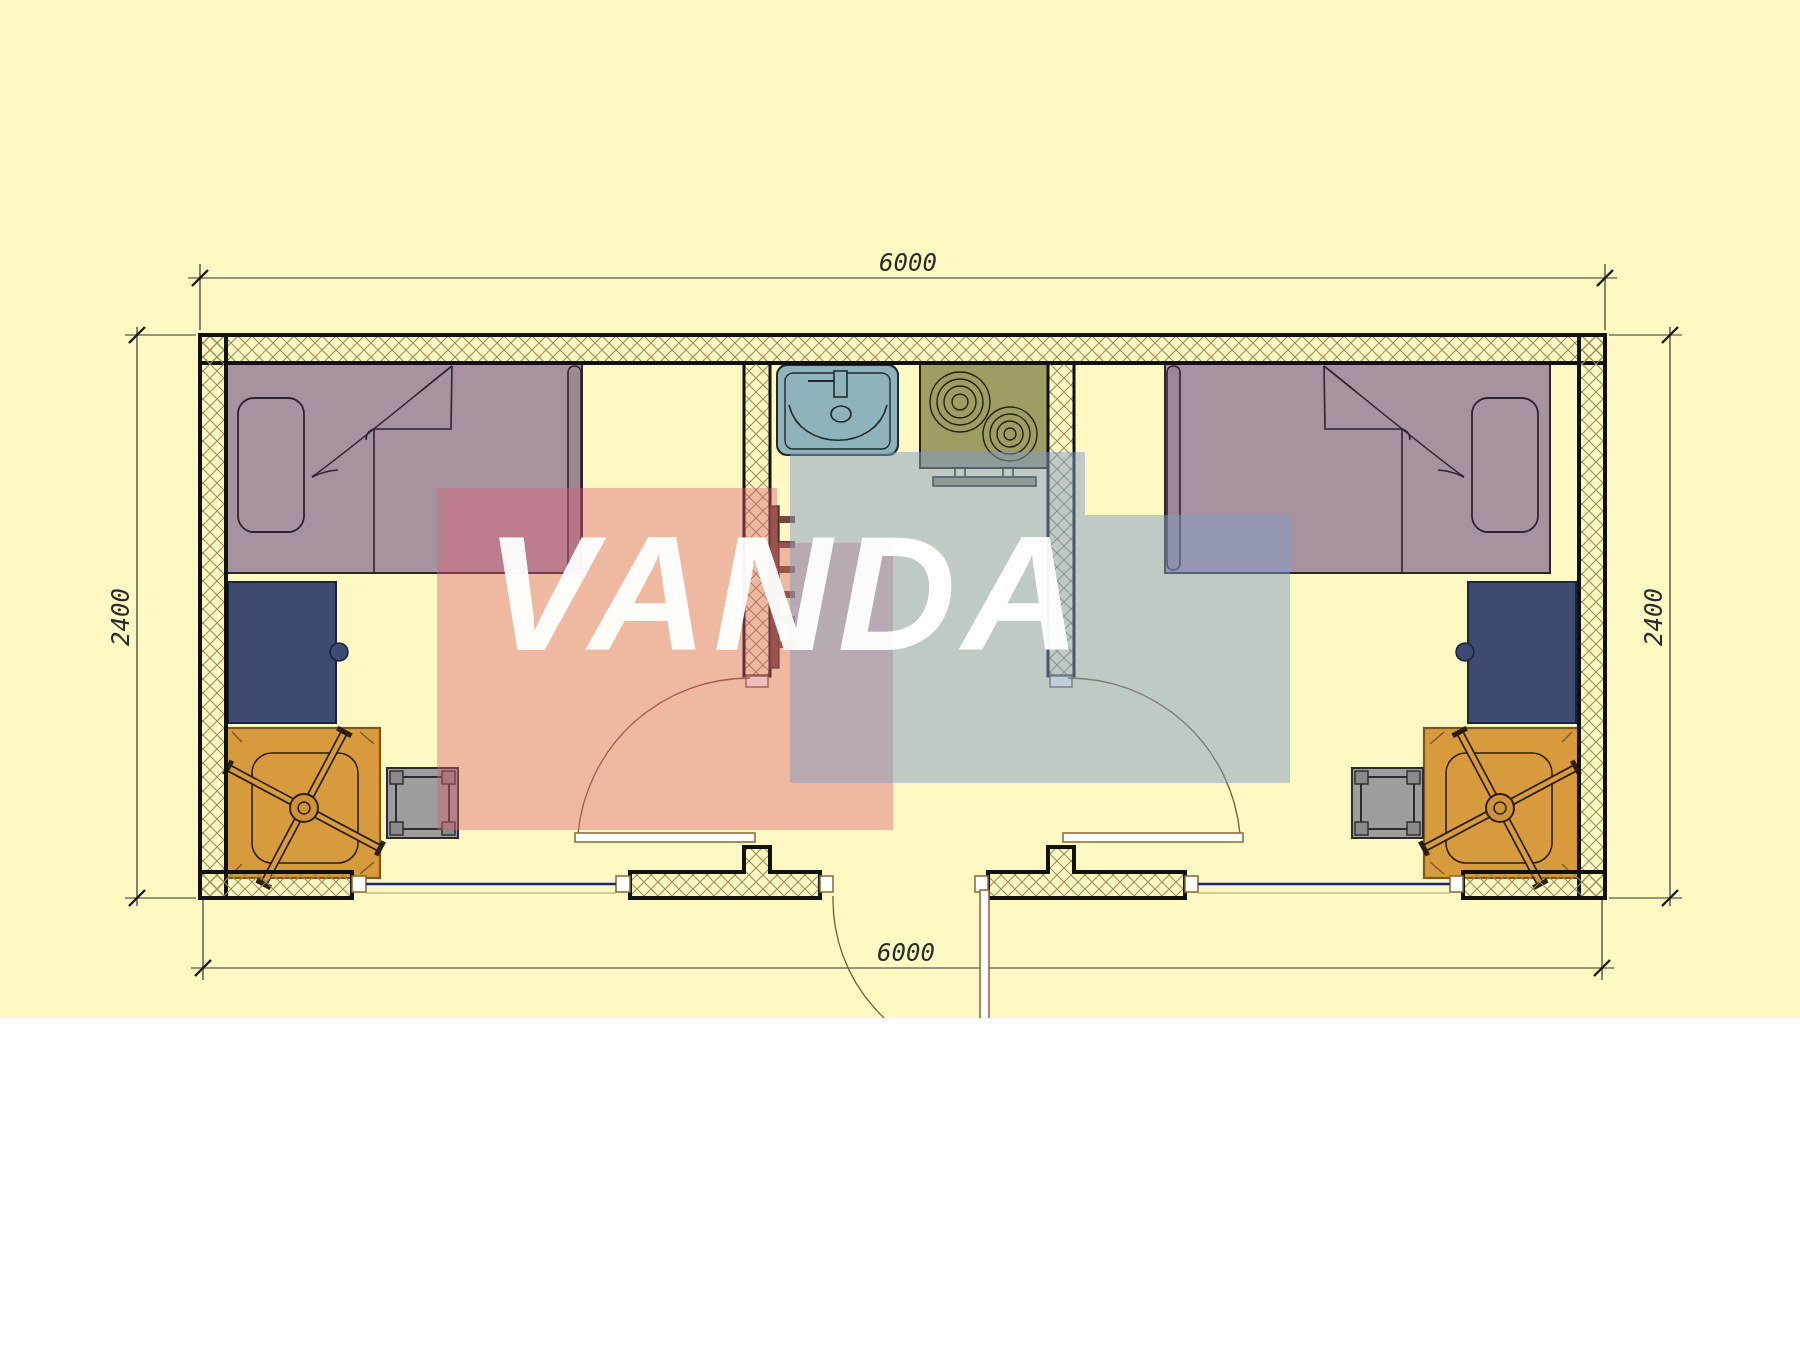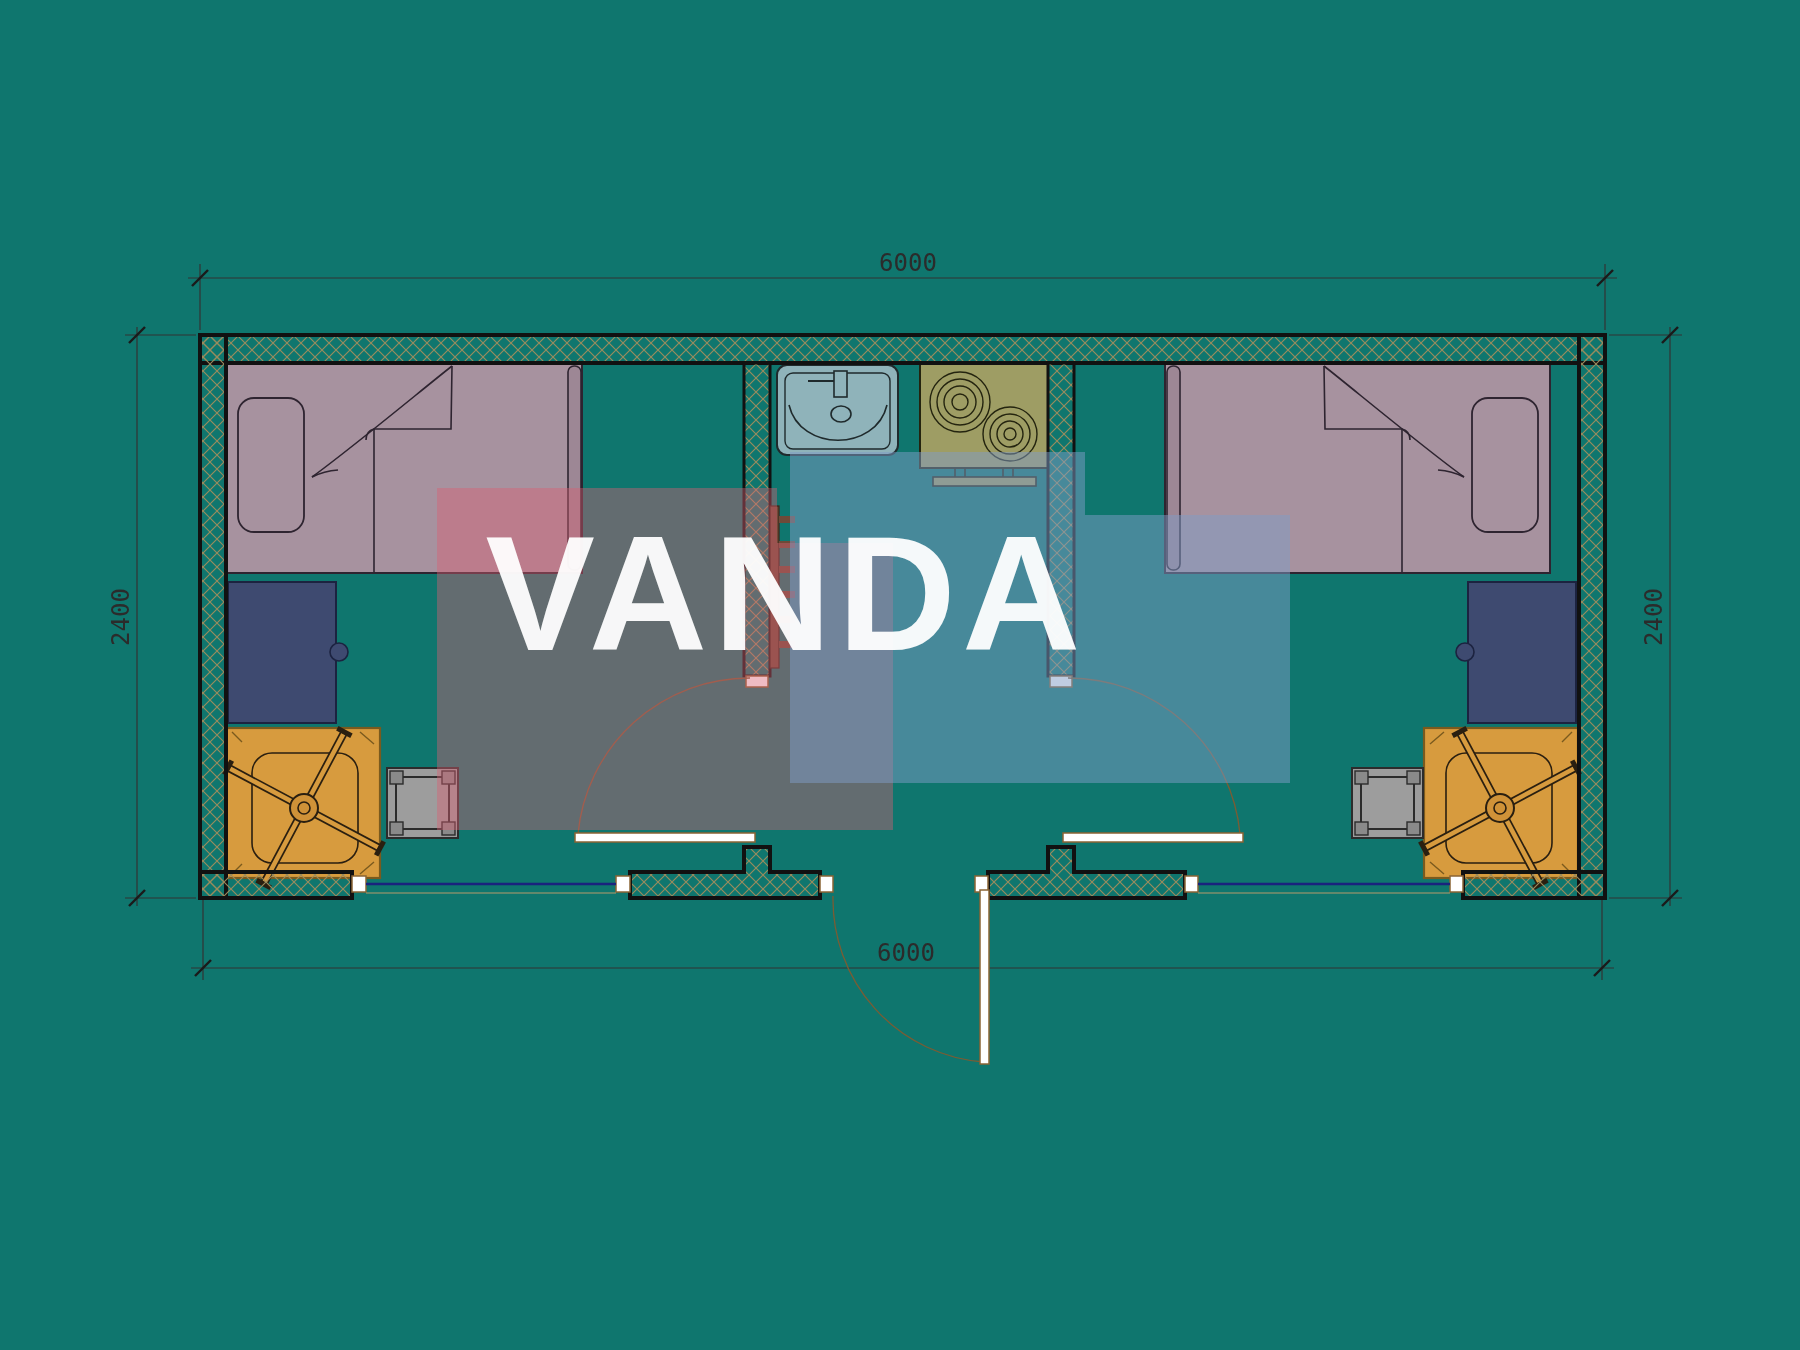--- a/index.html
+++ b/index.html
@@ -1,17 +1,17 @@
 <!DOCTYPE html>
 <html><head>
 <meta charset="utf-8">
 <style>
   html,body{margin:0;padding:0;background:#ffffff;}
-  .stage{position:relative;width:1800px;height:1350px;background:#0f766e;overflow:hidden;
-         font-family:"DejaVu Sans Mono",monospace;}
+  .stage{position:relative;width:1800px;height:1018px;background:#fef9c3;overflow:hidden;
+         font-family:"DejaVu Sans Mono",monospace;font-style:italic;}
   svg{position:absolute;left:0;top:0;}
   text.dim{font-family:"DejaVu Sans Mono",monospace;font-size:24px;fill:#2b2b2b;letter-spacing:0px;}
   text.wm{font-family:"Liberation Sans","DejaVu Sans",sans-serif;font-weight:bold;font-size:164px;
           letter-spacing:6px;fill:rgba(255,255,255,0.95);}
 </style>
 </head>
 <body>
 
 <div class="stage">
 <svg width="1800" height="1350" viewBox="0 0 1800 1350">

